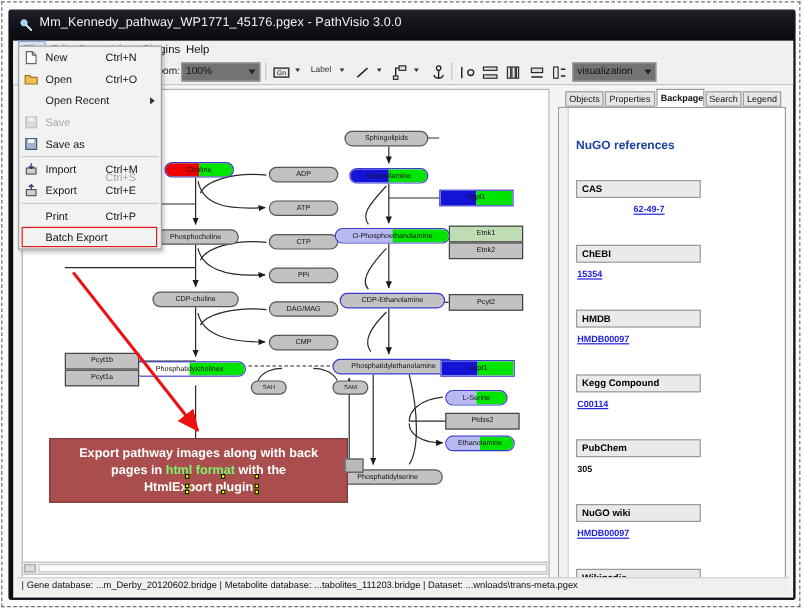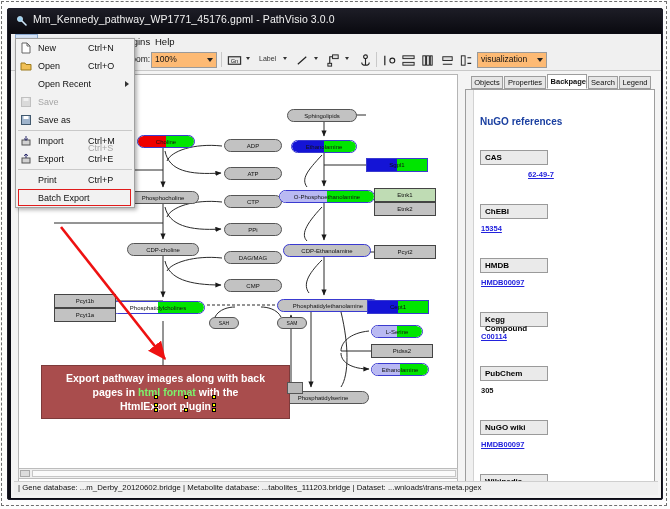--- a/index.html
+++ b/index.html
@@ -31,21 +31,21 @@
     padding:0 4px;line-height:13px;white-space:nowrap;cursor:default;}
   .menu-item.active{background:#d6e4f7;border:1px solid #8ba9cf;
     padding:0 3px;top:0px;height:13px;line-height:13px;}
 
   
   .toolbar{position:absolute;left:0;top:15px;width:650px;height:21px;background:#f0f0f0;
     border-bottom:1px solid #c8c8c8;}
   .tb-ico{position:absolute;top:3px;width:15px;height:15px;border:1px solid transparent;}
   .tb-sep{position:absolute;top:3px;width:1px;height:15px;background:#c9c9c9;}
   .zoom-label{position:absolute;left:115px;top:5px;font-size:8.5px;color:#222;}
-  .combo{position:absolute;border:1px solid #9a9a9a;background:#fdba74;height:14px;top:3px;}
+  .combo{position:absolute;border:1px solid #9a9a9a;background:#737373;height:14px;top:3px;}
   .combo .cv{position:absolute;left:3px;top:1px;font-size:8.5px;color:#111;white-space:nowrap;}
   .combo .arrow{position:absolute;right:3px;top:5px;width:0;height:0;
     border-left:3px solid transparent;border-right:3px solid transparent;border-top:4px solid #222;}
   .tb-drop{position:absolute;top:8px;width:0;height:0;
     border-left:2.5px solid transparent;border-right:2.5px solid transparent;border-top:3.5px solid #333;}
   .tb-txt{position:absolute;top:6px;font-size:7px;color:#333;}
 
   
   .canvas{position:absolute;left:7px;top:40px;width:440px;height:416px;background:#ffffff;
     border:1px solid #b5b5b5;box-sizing:border-box;overflow:hidden;}
@@ -98,21 +98,21 @@
   .tabstrip{position:absolute;left:3px;top:0px;width:193px;height:15px;}
   .tab{position:absolute;top:2px;height:13px;background:#e6e6e6;border:1px solid #9d9d9d;
     font-size:7.5px;color:#111;line-height:12px;text-align:center;box-sizing:border-box;}
   .tab.sel{top:0px;height:15px;background:#ffffff;border-bottom:1px solid #fff;
     line-height:14px;font-weight:bold;z-index:4;}
   .rcontent{position:absolute;left:3px;top:15px;width:190px;height:400px;background:#ffffff;
     border:1px solid #9d9d9d;box-sizing:border-box;overflow:hidden;}
   .scrollcol{position:absolute;left:0;top:0;width:7px;height:100%;background:#f0f0f0;
     border-right:1px solid #d2d2d2;}
   .xref-title{position:absolute;left:14px;top:26px;font-size:10px;font-weight:bold;color:#1a3fa0;}
-  .xref-box{position:absolute;left:14px;width:68px;height:15px;
+  .xref-box{position:absolute;left:14px;width:104px;height:15px;
     border:1px solid #9a9a9a;background:#eaeaea;box-sizing:border-box;}
   .xref-box span{position:absolute;left:4px;top:2px;font-size:8px;font-weight:bold;color:#000;}
   .xref-val{position:absolute;left:15px;font-size:7.5px;color:#2222dd;
     text-decoration:underline;font-weight:bold;}
   .xref-val.plain{color:#111;text-decoration:none;font-weight:bold;}
 
   
   .statusbar{position:absolute;left:3px;top:447px;width:644px;height:13px;background:#f0f0f0;
     border-top:1px solid #cfcfcf;}
   .status-text{position:absolute;left:4px;top:1px;font-size:7.8px;color:#111;white-space:nowrap;}
@@ -130,21 +130,21 @@
 
   <div class="outer-frame"></div>
 
   <div class="app-window">
 
     <div class="titlebar">
       <svg class="title-icon" viewBox="0 0 12 12">
         <circle cx="4" cy="4" r="2.6" fill="#9ad1f0" stroke="#cfe8fa" stroke-width="0.7"></circle>
         <path d="M6 6 L10 10" stroke="#cfe8fa" stroke-width="1.6" stroke-linecap="round"></path>
       </svg>
-      <div class="title-text">Mm_Kennedy_pathway_WP1771_45176.gpml - PathVisio 3.0.0</div>
+      <div class="title-text">Mm_Kennedy_pathway_WP1771_45176.pgex - PathVisio 3.0.0</div>
     </div>
 
     <div class="client">
 
       <div class="menubar">
         <div class="menu-item active" style="left:4px;">File</div>
         <div class="menu-item" style="left:27px;">Edit</div>
         <div class="menu-item" style="left:51px;">Data</div>
         <div class="menu-item" style="left:78px;">View</div>
         <div class="menu-item" style="left:104px;">Plugins</div>

